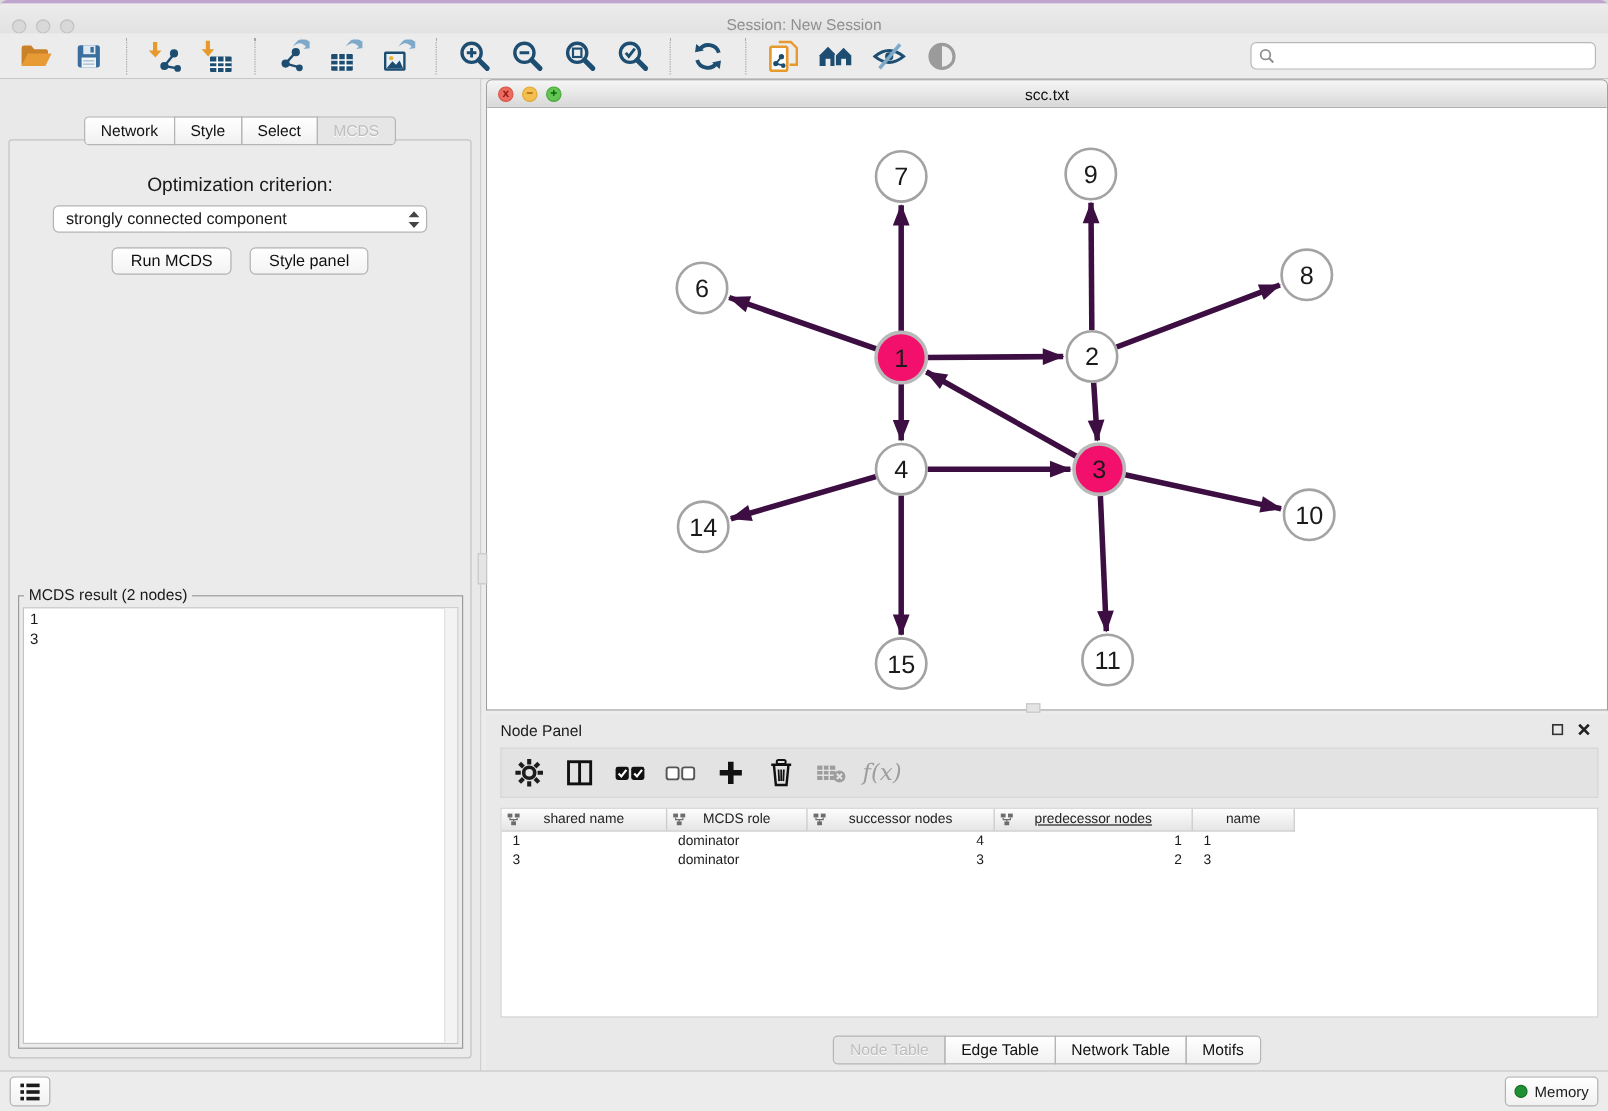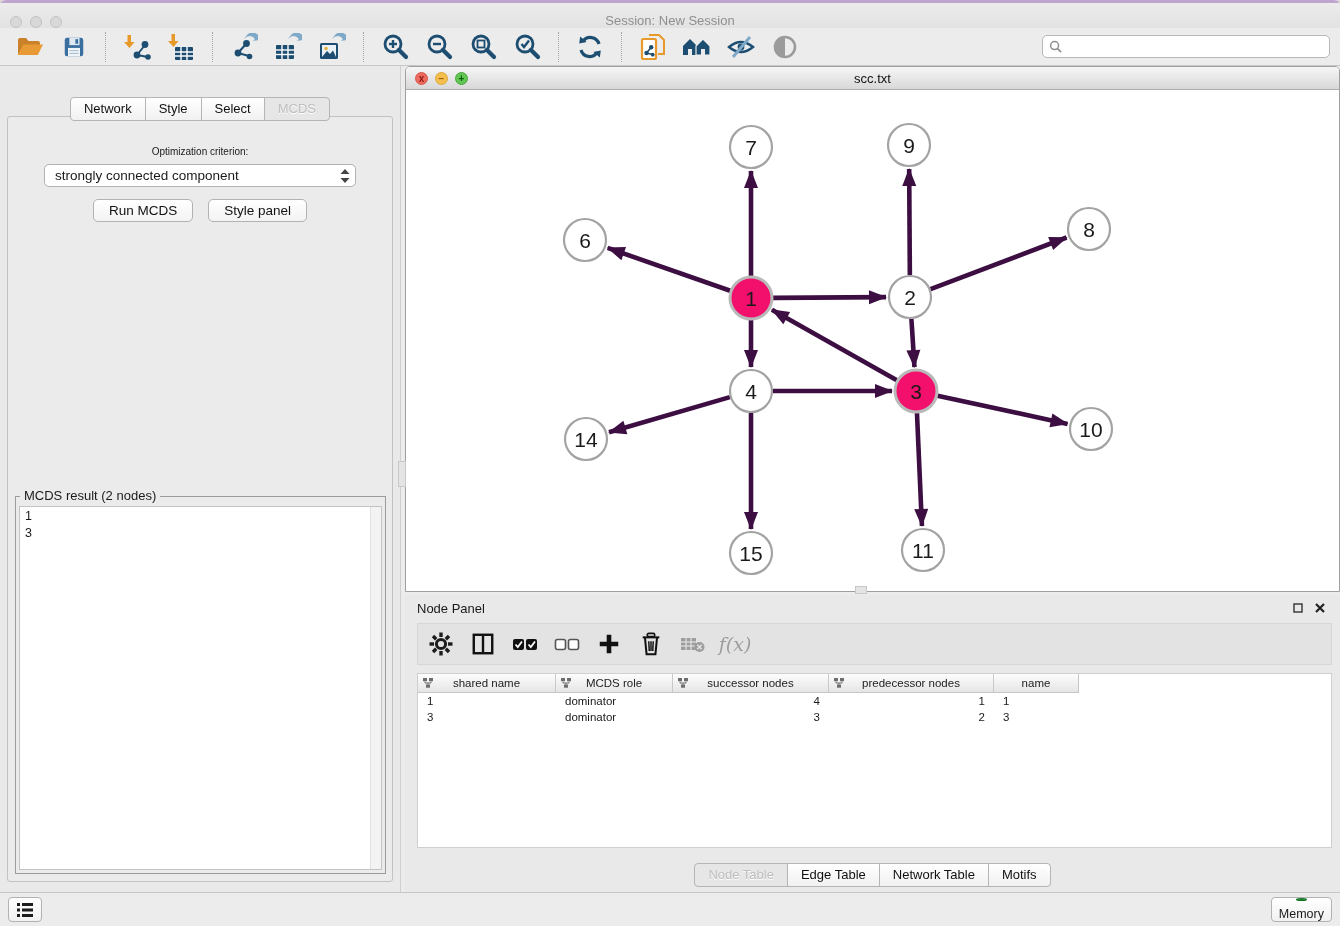--- a/index.html
+++ b/index.html
@@ -44,21 +44,21 @@
     background:linear-gradient(#ffffff,#f1f1f1); border:1px solid #b5b5b5;
     font-size:13px; padding:3px 13px 4px; margin-left:-1px; cursor:default; color:#111;
   }
   .tab:first-child { border-radius:4px 0 0 4px; margin-left:0; }
   .tab:last-child { border-radius:0 4px 4px 0; }
   .tab.active { background:#e6e6e6; color:#bdbdbd; text-shadow:0 1px 0 #fff; }
   .cp-body {
     position:absolute; left:7px; right:7px; top:50px; bottom:10px;
     border:1px solid #c2c2c2; border-radius:3px; background:#ebebeb;
   }
-  .opt-label { text-align:center; margin-top:29px; font-size:10px; }
+  .opt-label { text-align:center; margin-top:29px; font-size:16px; }
   .select {
     width:312px; height:23px; margin:7px auto 0; background:#fff;
     border:1px solid #b2b2b2; border-radius:5px;
     display:flex; align-items:center; padding:0 4px 0 10px; font-size:13.5px;
   }
   .select .val { flex:1; }
   .btn-row { display:flex; justify-content:center; gap:15px; margin-top:12px; }
   .btn {
     background:linear-gradient(#ffffff,#f3f3f3); border:1px solid #b2b2b2; border-radius:5px;
     font-size:13.5px; font-family:inherit; padding:3px 15px; color:#111;
@@ -117,21 +117,21 @@
   .tp-tabs { position:absolute; left:0; right:0; bottom:5px; display:flex; justify-content:center; }
 
   
   .statusbar {
     position:absolute; left:0; right:0; bottom:0; height:34px;
     background:#ececec; border-top:1px solid #c6c6c6;
     display:flex; align-items:center; padding:0 8px;
   }
   .sb-btn {
     background:linear-gradient(#ffffff,#f1f1f1); border:1px solid #b2b2b2; border-radius:4px;
-    height:25px; display:flex; align-items:center; justify-content:center; padding:0 7px; gap:6px; font-size:12.5px;flex-direction:column;
+    height:25px; display:flex; align-items:center; justify-content:center; padding:0 7px; gap:6px; font-size:12.5px;
   }
   .mem-dot { width:11px; height:11px; border-radius:50%; background:#1f9033; border:1px solid #157024; }
   .right { margin-left:auto; }
 </style>
 </head>
 <body>
 
 <div class="app">
   <div class="accent-strip"></div>
 
@@ -532,21 +532,21 @@
             <svg width="12" height="12" viewBox="0 0 12 12">
               <g fill="#6d6d6d">
                 <rect x="1" y="1" width="4" height="3.2"></rect>
                 <rect x="7" y="1" width="4" height="3.2"></rect>
                 <rect x="4" y="7.5" width="4" height="3.2"></rect>
               </g>
               <path d="M3 4.5 V6 H9 V4.5 M6 6 V7.5" fill="none" stroke="#6d6d6d" stroke-width="1"></path>
             </svg>
             <span>successor nodes</span>
           </div>
-          <div class="th" style="width: 165px;">
+          <div class="th" style="width: 165px; text-decoration: underline;">
             <svg width="12" height="12" viewBox="0 0 12 12">
               <g fill="#6d6d6d">
                 <rect x="1" y="1" width="4" height="3.2"></rect>
                 <rect x="7" y="1" width="4" height="3.2"></rect>
                 <rect x="4" y="7.5" width="4" height="3.2"></rect>
               </g>
               <path d="M3 4.5 V6 H9 V4.5 M6 6 V7.5" fill="none" stroke="#6d6d6d" stroke-width="1"></path>
             </svg>
             <span>predecessor nodes</span>
           </div>

